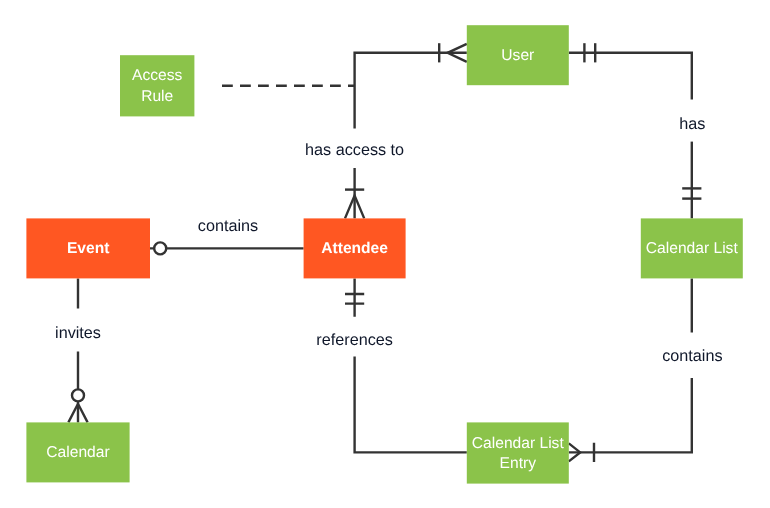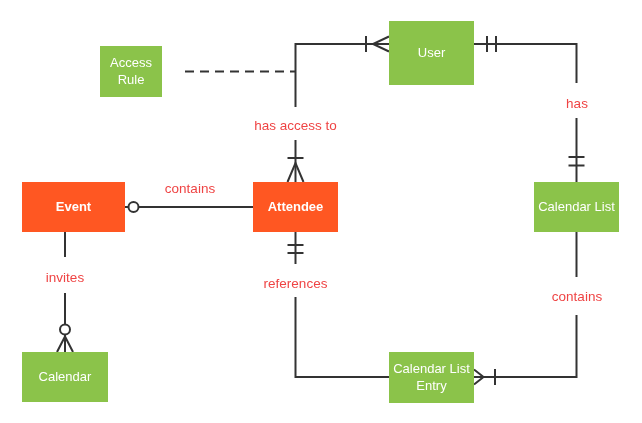--- a/index.html
+++ b/index.html
@@ -31,21 +31,21 @@
     line-height: 1.25;
     padding: 2px 4px;
     box-sizing: border-box;
   }
   .entity.green { background: #8bc34a; }
   .entity.orange { background: #ff5722; font-weight: bold; }
   .rel-label {
     position: absolute;
     transform: translate(-50%, -50%);
     font-size: 13.5px;
-    color: #ef4444;
+    color: #0f172a;
     white-space: nowrap;
   }
 </style>
 </head>
 <body>
 
 <div id="canvas">
 
   <svg id="wires" width="642" height="423" viewBox="0 0 642 423">
     <g stroke="#333333" stroke-width="2" fill="none">
@@ -100,21 +100,21 @@
         <path d="M57,352 L65,336.5 L73,352"></path>
       </g>
 
     </g>
   </svg>
 
   <div class="entity green" style="left:100px; top:46px; width:62px; height:51px;">
     <span>Access Rule</span>
   </div>
 
-  <div class="entity green" style="left:389px; top:21px; width:85px; height:64px;">
+  <div class="entity green" style="left:389px; top:21px; width:85px; height:50px;">
     <span>User</span>
   </div>
 
   <div class="entity orange" style="left:22px; top:182px; width:103px; height:50px;">
     <span>Event</span>
   </div>
 
   <div class="entity orange" style="left:253px; top:182px; width:85px; height:50px;">
     <span>Attendee</span>
   </div>

